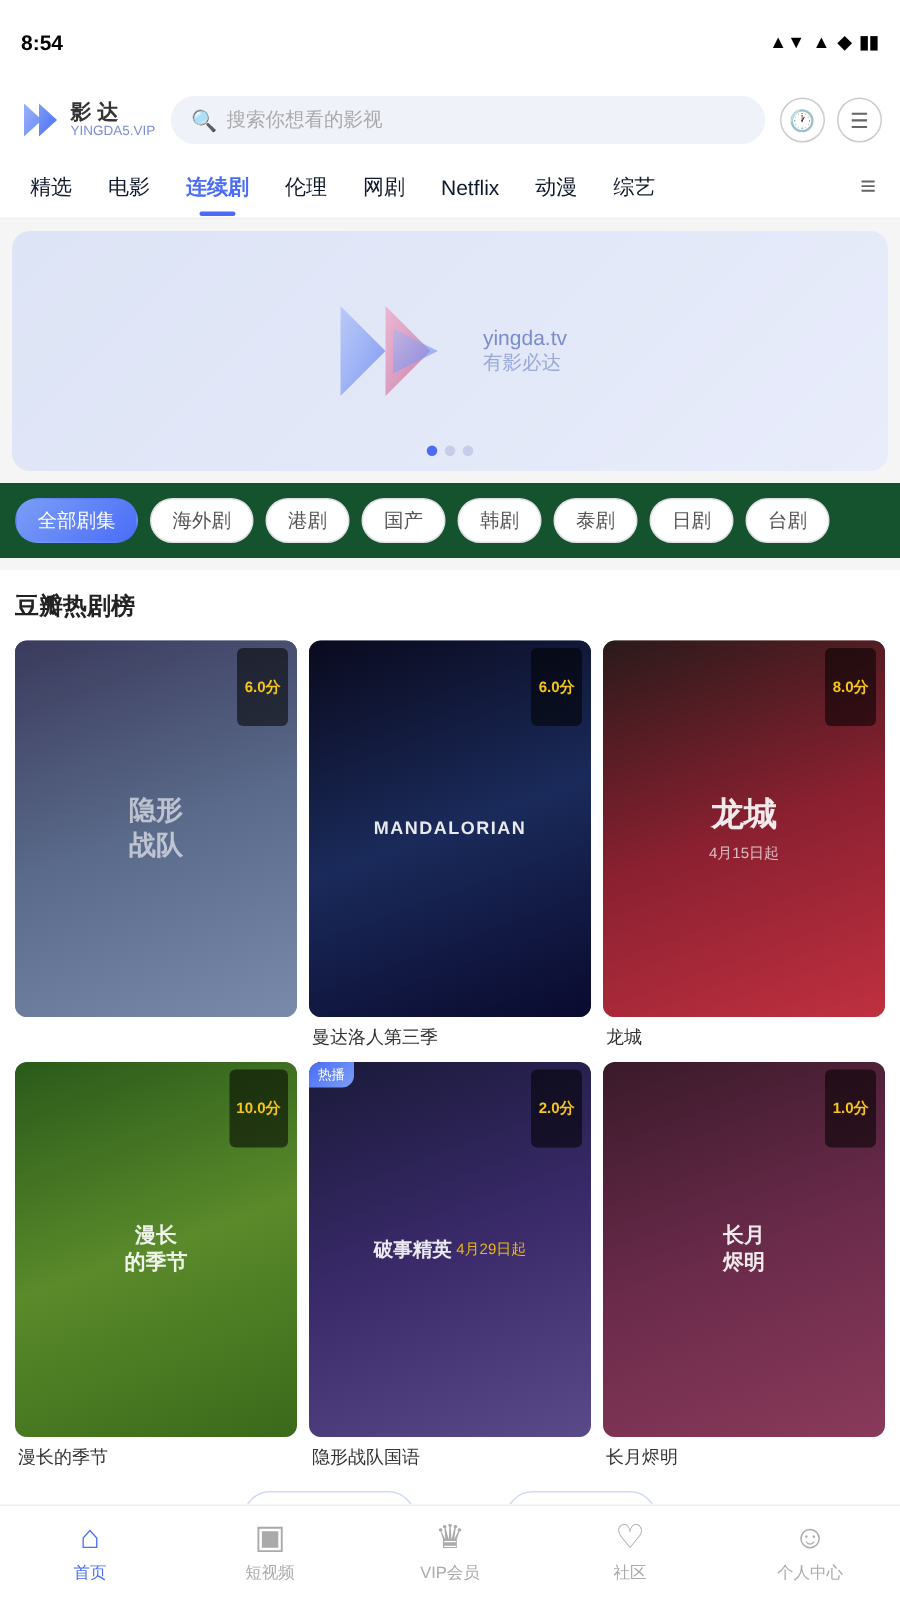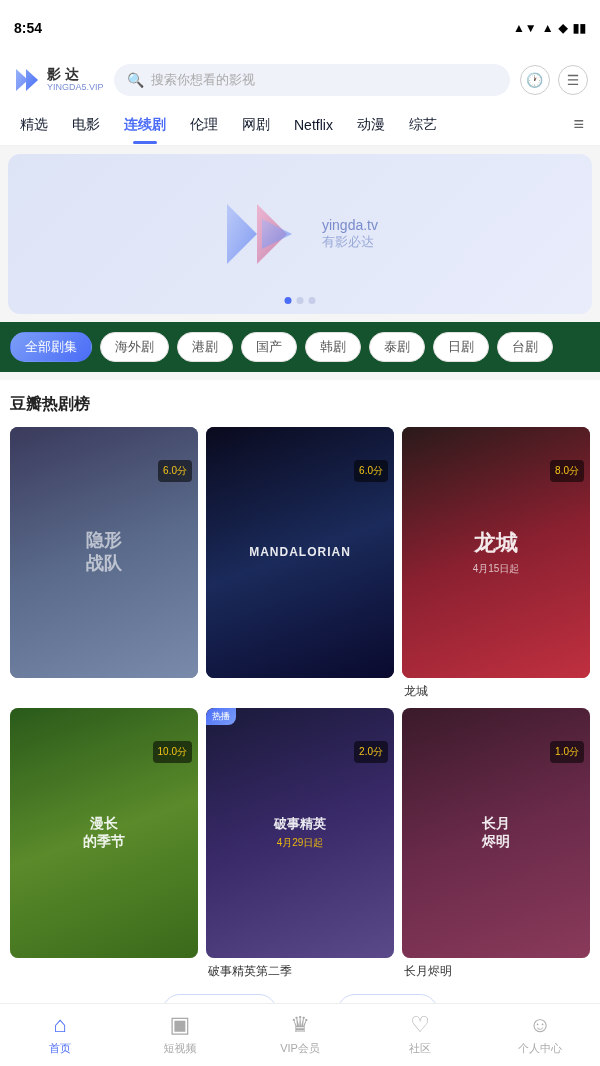--- a/index.html
+++ b/index.html
@@ -217,24 +217,23 @@
       position: relative;
       background: #ccc;
     }
     .movie-score {
       position: absolute;
       top: 5px;
       right: 6px;
       background: rgba(0,0,0,0.55);
       color: #f5c518;
       font-size: 10px;
-      font-weight: 400;
-      padding: 4px 5px;
+      font-weight: 700;
+      padding: 19px 5px;
       border-radius: 4px;
-      margin-top: 28px;
     }
     .movie-label {
       position: absolute;
       top: 0;
       left: 0;
       background: linear-gradient(135deg, #4a6cf7, #7b9ef7);
       color: #fff;
       font-size: 9px;
       padding: 2px 6px;
       border-radius: 8px 0 8px 0;
@@ -409,20 +408,21 @@
       </div>
     </div>
 
     <div class="movie-card">
       <div class="movie-thumb thumb-2">
         <div style="position:absolute;inset:0;background:linear-gradient(160deg,#0a0a1e,#1a2a5a,#0a0a2e);display:flex;align-items:center;justify-content:center;">
           <div style="color:rgba(255,255,255,0.9);font-size:12px;font-weight:700;text-align:center;letter-spacing:1px;">MANDALORIAN</div>
         </div>
         <span class="movie-score">6.0分</span>
       </div>
+      <div class="movie-title">曼达洛人第三季</div>
     </div>
 
     <div class="movie-card">
       <div class="movie-thumb thumb-3">
         <div style="position:absolute;inset:0;background:linear-gradient(160deg,#2a1a1a,#8a2030,#c03040);display:flex;flex-direction:column;align-items:center;justify-content:center;gap:4px;">
           <div style="color:rgba(255,255,255,0.9);font-size:22px;font-weight:900;">龙城</div>
           <div style="color:rgba(255,255,255,0.7);font-size:10px;">4月15日起</div>
         </div>
         <span class="movie-score">8.0分</span>
       </div>
@@ -432,32 +432,33 @@
 
   <div class="movie-grid" style="margin-top:8px;">
 
     <div class="movie-card">
       <div class="movie-thumb">
         <div style="position:absolute;inset:0;background:linear-gradient(160deg,#2a5a1a,#5a8a2a,#3a6a1a);display:flex;align-items:center;justify-content:center;">
           <div style="color:rgba(255,255,255,0.9);font-size:14px;font-weight:700;text-align:center;">漫长<br>的季节</div>
         </div>
         <span class="movie-score">10.0分</span>
       </div>
+      <div class="movie-title">漫长的季节</div>
     </div>
 
     <div class="movie-card">
       <div class="movie-thumb">
-        <div style="position:absolute;inset:0;background:linear-gradient(160deg,#1a1a3a,#3a2a6a,#5a4a8a);display:flex;flex-direction:column;align-items:center;justify-content:center;gap:3px;">
+        <div style="position:absolute;inset:0;background:linear-gradient(160deg,#1a1a3a,#3a2a6a,#5a4a8a);display:flex;flex-direction:row;align-items:center;justify-content:center;gap:3px;">
           <div style="color:rgba(255,255,255,0.9);font-size:13px;font-weight:700;text-align:center;">破事精英</div>
           <div style="color:rgba(255,200,0,0.9);font-size:10px;">4月29日起</div>
         </div>
         <span class="movie-label">热播</span>
         <span class="movie-score">2.0分</span>
       </div>
-      <div class="movie-title">破事精英第二季</div>
+      <div class="movie-title">隐形战队国语</div>
     </div>
 
     <div class="movie-card">
       <div class="movie-thumb">
         <div style="position:absolute;inset:0;background:linear-gradient(160deg,#3a1a2a,#6a2a4a,#8a3a5a);display:flex;align-items:center;justify-content:center;">
           <div style="color:rgba(255,255,255,0.9);font-size:14px;font-weight:700;text-align:left;">长月<br>烬明</div>
         </div>
         <span class="movie-score">1.0分</span>
       </div>
       <div class="movie-title">长月烬明</div>

